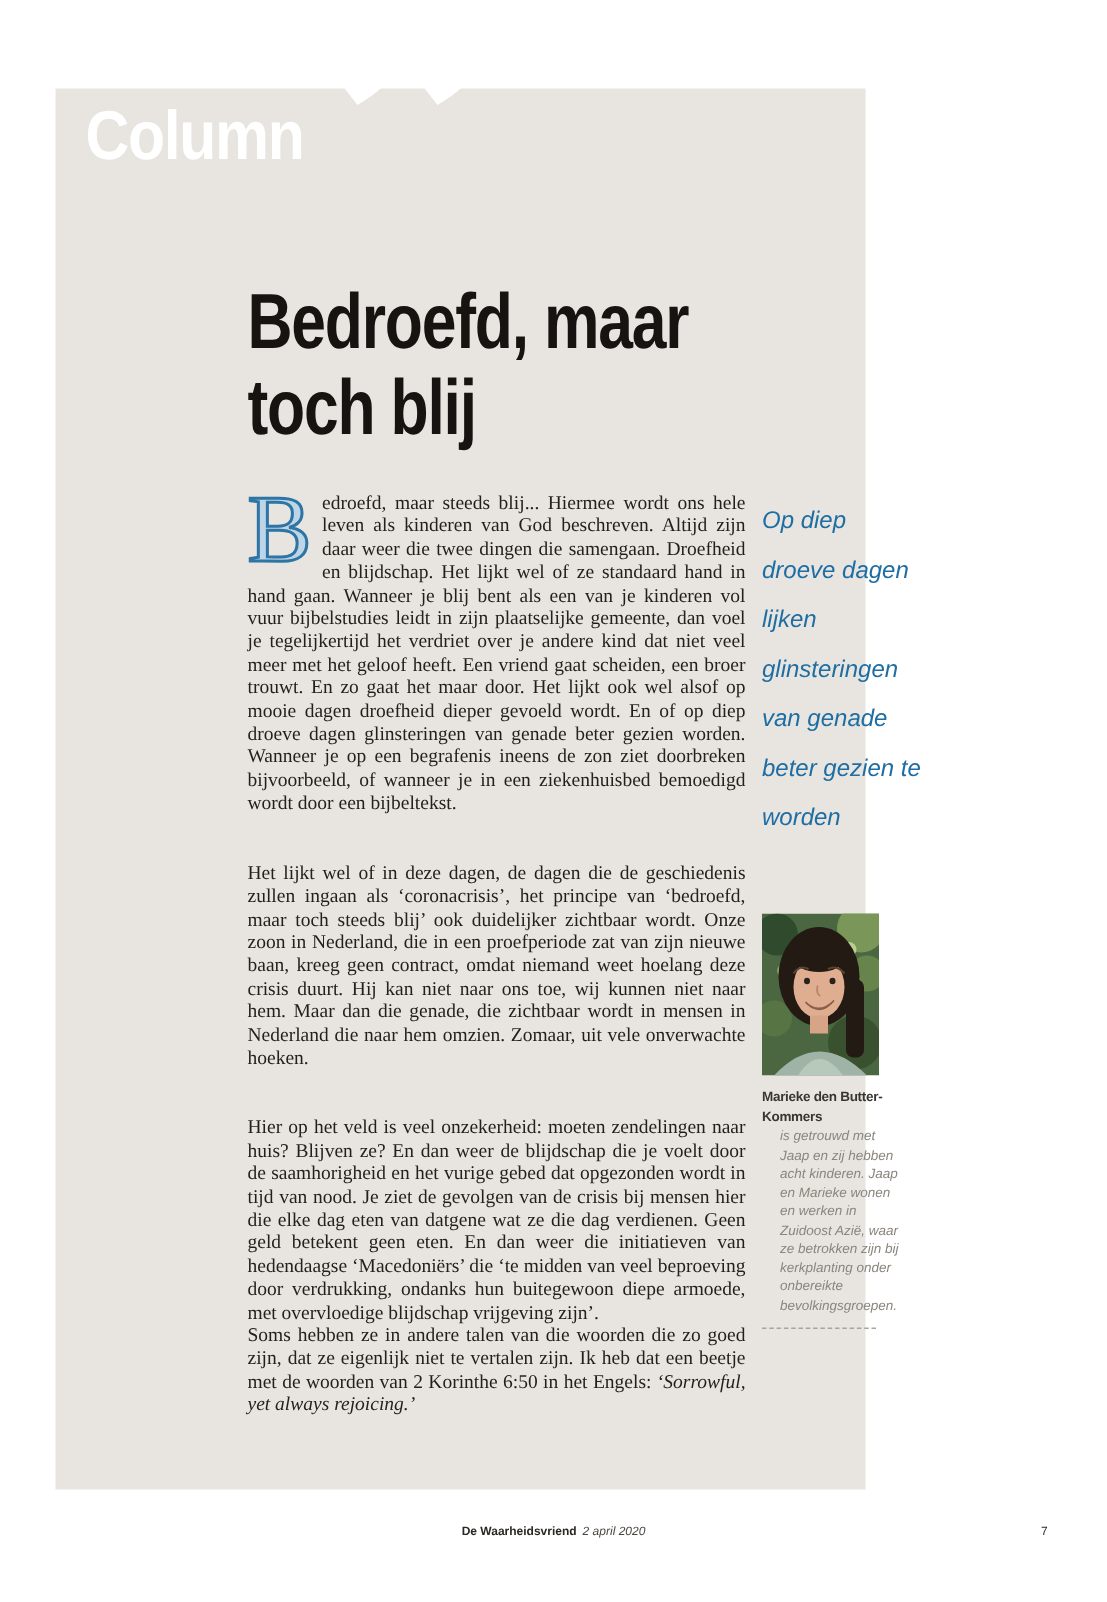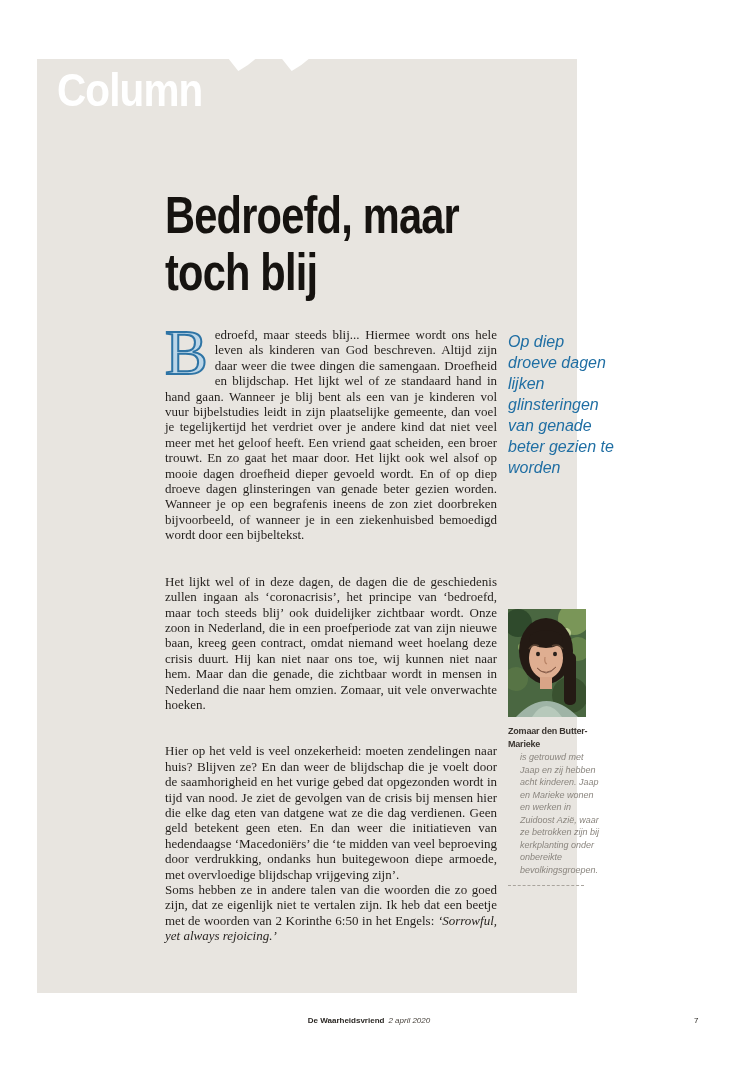--- a/index.html
+++ b/index.html
@@ -19,21 +19,21 @@
   .body-col{position:absolute;left:128px;top:268px;width:332px;
     font-family:"Liberation Serif",serif;font-size:13px;line-height:15.4px;color:#231f1c;text-align:justify;}
   .body-col p{margin:0;}
   .body-col p.gap{margin-top:31px;}
   .dropcap{float:left;font-family:"Liberation Serif",serif;font-size:64px;line-height:48px;
     padding:2px 7px 0 0;color:#bcd6e8;-webkit-text-stroke:2px #2e74a5;font-weight:normal;}
   .quote-italic{font-style:italic;}
 
   .right-col{position:absolute;left:471px;top:268px;width:112px;}
   .pull-quote{position:absolute;left:0;top:4px;width:108px;margin:0;
-    font-style:italic;font-size:16px;line-height:21px;color:#1f6ea3;}
+    font-style:italic;font-size:16px;line-height:33px;color:#1f6ea3;}
   .photo{position:absolute;left:0;top:282px;width:78px;height:108px;display:block;}
   .caption{position:absolute;left:0;top:398px;width:92px;}
   .caption .name{font-weight:bold;font-size:9px;line-height:12.5px;color:#3a3530;display:block;letter-spacing:-.2px;}
   .caption .bio{font-style:italic;font-size:9px;line-height:12.5px;color:#8a857e;margin-top:1px;margin-left:12px;}
   .dashed-rule{position:absolute;left:0;top:558px;width:76px;border-top:1px dashed #a9a49d;height:0;}
 
   .footer{position:absolute;left:0;top:1016px;width:738px;text-align:center;font-size:8px;color:#2b2archive;}
   .footer{color:#2b2824;}
   .footer .mag{font-weight:bold;}
   .footer .date{font-style:italic;margin-left:4px;color:#4a453f;}
@@ -80,22 +80,22 @@
         <ellipse cx="30" cy="45" rx="2" ry="2.2" fill="#2a211c"></ellipse>
         <ellipse cx="47" cy="45" rx="2" ry="2.2" fill="#2a211c"></ellipse>
         <path d="M37,48 Q36,54 39,55" stroke="#b98467" stroke-width="1.2" fill="none"></path>
         <path d="M29,59 Q38,68 48,58 Q43,64 38,64 Q32,63 29,59 Z" fill="#ffffff" stroke="#8c5f4a" stroke-width="1"></path>
         <rect x="32" y="68" width="12" height="12" fill="#d8a487"></rect>
         <path d="M8,108 Q38,76 70,108 Z" fill="#9fb4a6"></path>
         <path d="M24,108 Q38,86 54,108 Z" fill="#b7c9bb"></path>
       </svg>
 
       <div class="caption">
-        <span class="name">Zomaar den Butter-</span>
-        <span class="name">Marieke</span>
+        <span class="name">Marieke den Butter-</span>
+        <span class="name">Kommers</span>
         <div class="bio">is getrouwd met Jaap en zij hebben acht kinderen. Jaap en Marieke wonen en werken in Zuidoost Azië, waar ze betrokken zijn bij kerkplanting onder onbereikte bevolkingsgroepen.</div>
       </div>
 
       <div class="dashed-rule"></div>
     </div>
 
   </div>
 
   <div class="footer">
     <span class="mag">De Waarheidsvriend</span><span class="date">2 april 2020</span>

